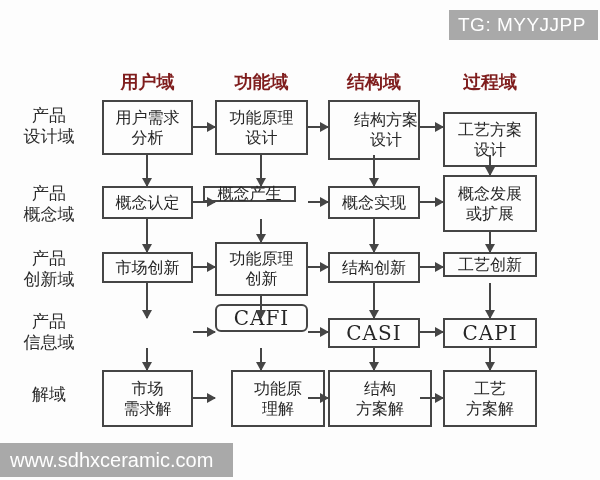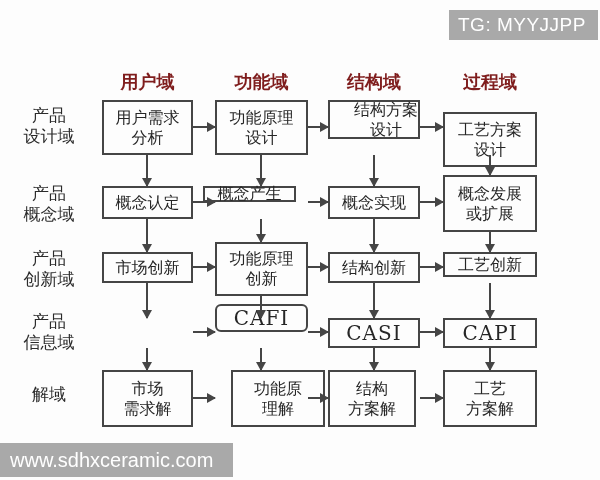--- a/index.html
+++ b/index.html
@@ -77,21 +77,21 @@
   <div class="rowlabel" style="top:248px;">产品
 创新域</div>
   <div class="rowlabel" style="top:311px;">产品
 信息域</div>
   <div class="rowlabel" style="top:384px;">解域</div>
 
   <div class="box" style="left:102px;top:100px;width:91px;height:55px;">用户需求
 分析</div>
   <div class="box" style="left:215px;top:100px;width:93px;height:55px;">功能原理
 设计</div>
-  <div class="box" style="left:328px;top:100px;width:92px;height:39px;padding-left:24px;">结构方案
+  <div class="box" style="left:328px;top:100px;width:92px;height:60px;padding-left:24px;">结构方案
 设计</div>
   <div class="box" style="left:443px;top:100px;width:94px;height:55px;margin-top:12px;">工艺方案
 设计</div>
 
   <div class="box" style="left:102px;top:186px;width:91px;height:33px;">概念认定</div>
   <div class="box" style="left:203px;top:186px;width:93px;height:16px;">概念产生</div>
   <div class="box" style="left:328px;top:186px;width:92px;height:33px;">概念实现</div>
   <div class="box" style="left:443px;top:175px;width:94px;height:57px;">概念发展
 或扩展</div>
 
@@ -102,21 +102,21 @@
   <div class="box" style="left:443px;top:252px;width:94px;height:25px;">工艺创新</div>
 
   <div class="box latin" style="left:215px;top:304px;width:93px;height:28px;border-radius:6px;">CAFI</div>
   <div class="box latin" style="left:328px;top:318px;width:92px;height:30px;">CASI</div>
   <div class="box latin" style="left:443px;top:318px;width:94px;height:30px;">CAPI</div>
 
   <div class="box" style="left:102px;top:370px;width:91px;height:57px;">市场
 需求解</div>
   <div class="box" style="left:231px;top:370px;width:94px;height:57px;">功能原
 理解</div>
-  <div class="box" style="left:328px;top:370px;width:88px;height:57px;">结构
+  <div class="box" style="left:328px;top:370px;width:104px;height:57px;">结构
 方案解</div>
   <div class="box" style="left:443px;top:370px;width:94px;height:57px;">工艺
 方案解</div>
 
   <div class="harrow" style="left:193px;top:126px;width:22px;"></div>
   <div class="harrow" style="left:308px;top:126px;width:20px;"></div>
   <div class="harrow" style="left:420px;top:126px;width:23px;"></div>
 
   <div class="harrow" style="left:193px;top:201px;width:22px;"></div>
   <div class="harrow" style="left:308px;top:201px;width:20px;"></div>

